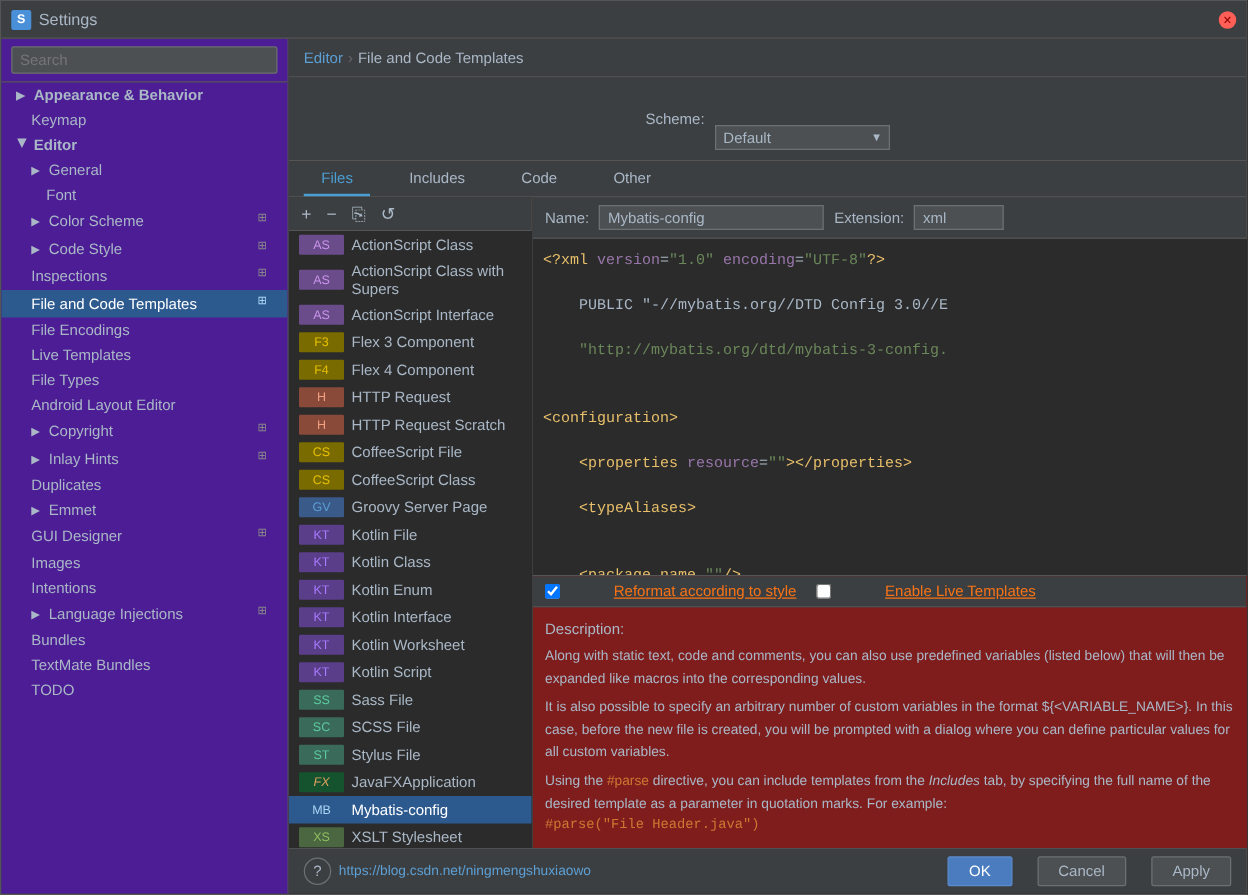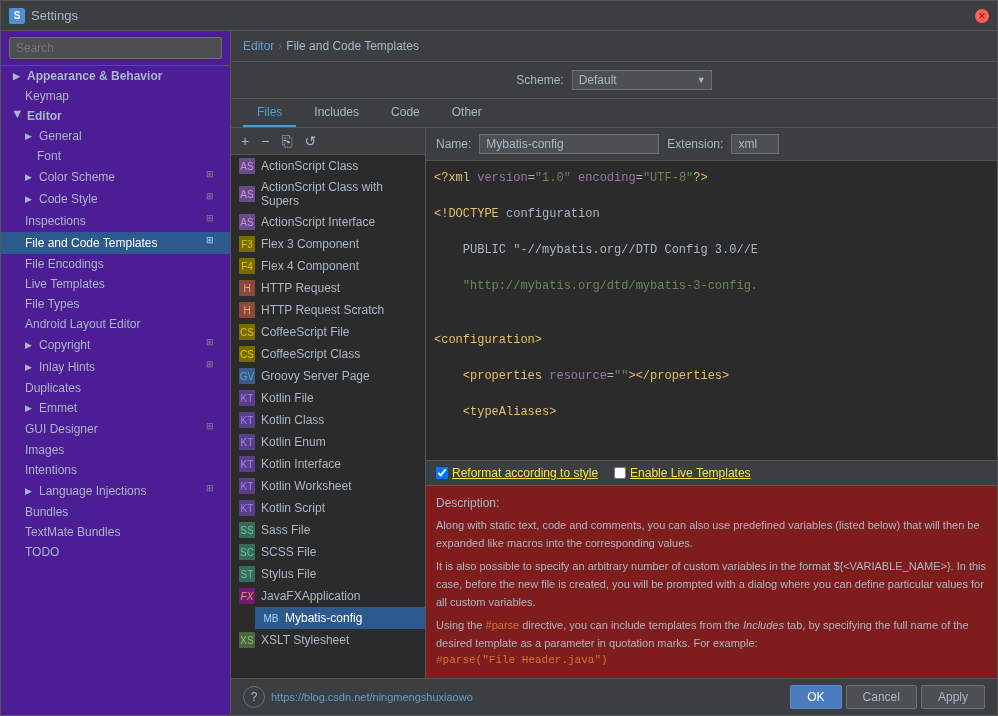--- a/index.html
+++ b/index.html
@@ -162,37 +162,38 @@
       font-size: 12px;
       outline: none;
       cursor: pointer;
       min-width: 140px;
       appearance: none;
       -webkit-appearance: none;
     }
     .scheme-select-wrap {
       position: relative;
       display: inline-block;
+      margin-top: 30px;
     }
     .scheme-select-wrap::after {
       content: '▼';
       position: absolute;
       right: 6px;
       top: 50%;
       transform: translateY(-50%);
       font-size: 9px;
       color: #a9b7c6;
       pointer-events: none;
     }
     .tabs-row {
       display: flex;
       padding: 0 12px;
       background: #3c3f41;
       border-bottom: 1px solid #555;
-      gap: 4px;
+      gap: 17px;
     }
     .tab {
       padding: 6px 14px;
       cursor: pointer;
       font-size: 12px;
       color: #a9b7c6;
       border-bottom: 2px solid transparent;
     }
     .tab.active {
       color: #4a9fd4;
@@ -238,38 +239,38 @@
     .template-list::-webkit-scrollbar-thumb { background: #555; }
     .template-item {
       display: flex;
       align-items: center;
       gap: 6px;
       padding: 3px 8px;
       cursor: pointer;
       font-size: 12px;
       color: #a9b7c6;
     }
-    .template-item.selected { background: #2d5a8e; color: #ffffff; margin-left: 24px; }
+    .template-item.selected { background: #2d5a8e; color: #ffffff; }
     .template-icon {
-      width: 16px;
+      width: 36px;
       height: 16px;
       flex-shrink: 0;
       display: flex;
       align-items: center;
       justify-content: center;
       font-size: 10px;
     }
     .ti-xml { background: #4a6741; color: #8fbc5e; border-radius: 1px; }
     .ti-as { background: #6b4c8a; color: #c792ea; border-radius: 1px; }
     .ti-js { background: #7a6b00; color: #e6c000; border-radius: 1px; }
     .ti-kt { background: #5a3e8a; color: #a97bff; border-radius: 1px; }
     .ti-gv { background: #3a5a8a; color: #5c9fd4; border-radius: 1px; }
     .ti-css { background: #3a6a5a; color: #5cc9a0; border-radius: 1px; }
     .ti-html { background: #8a4a3a; color: #f0a080; border-radius: 1px; }
-    .ti-java { background: #701a75; color: #e0a060; border-radius: 1px; font-style: italic; }
+    .ti-java { background: #14532d; color: #e0a060; border-radius: 1px; font-style: italic; }
     .ti-blue { background: #2d5a8e; color: #a9d4f5; border-radius: 1px; }
     .editor-panel {
       flex: 1;
       display: flex;
       flex-direction: column;
       overflow: hidden;
     }
     .name-ext-row {
       display: flex;
       align-items: center;
@@ -281,21 +282,21 @@
     .field-label { color: #a9b7c6; font-size: 12px; }
     .field-input {
       background: #4c5052;
       border: 1px solid #6b7070;
       color: #a9b7c6;
       padding: 2px 6px;
       font-size: 12px;
       outline: none;
     }
     .field-input.name-field { width: 180px; }
-    .field-input.ext-field { width: 48px; }
+    .field-input.ext-field { width: 72px; }
     .code-editor {
       flex: 1;
       background: #2b2b2b;
       color: #a9b7c6;
       font-family: 'Courier New', monospace;
       font-size: 12px;
       padding: 8px;
       overflow-y: auto;
       white-space: pre;
       line-height: 1.5;
@@ -326,21 +327,22 @@
       color: #a9b7c6;
     }
     .checkbox-wrap input[type=checkbox] {
       cursor: pointer;
       width: 12px;
       height: 12px;
     }
     .underline-label {
       text-decoration: underline;
       font-size: 12px;
-      color: #fde047;
+      color: #f97316;
+      margin-left: 39px;
     }
     .description-panel {
       background: #7f1d1d;
       padding: 8px 10px;
       font-size: 11px;
       color: #a9b7c6;
       overflow-y: auto;
       max-height: 200px;
       line-height: 1.6;
       flex-shrink: 0;
@@ -355,21 +357,21 @@
       align-items: center;
       justify-content: space-between;
       padding: 6px 12px;
       background: #3c3f41;
       border-top: 1px solid #555;
     }
     .bottom-left { display: flex; align-items: center; gap: 6px; }
     .bottom-right {
       display: flex;
       align-items: flex-end;
-      gap: 4px;
+      gap: 20px;
     }
     .url-label { color: #5c9fd4; font-size: 11px; }
     .action-btn {
       background: #4c5052;
       border: 1px solid #6b7070;
       color: #a9b7c6;
       padding: 4px 16px;
       font-size: 12px;
       cursor: pointer;
       border-radius: 2px;
@@ -660,21 +662,20 @@
         <div class="editor-panel">
 
           <div class="name-ext-row">
             <span class="field-label">Name:</span>
             <input class="field-input name-field" type="text" value="Mybatis-config" style="">
             <span class="field-label">Extension:</span>
             <input class="field-input ext-field" type="text" value="xml" style="">
           </div>
 
           <div class="code-editor"><span class="code-line"><span class="c-tag">&lt;?xml</span> <span class="c-attr">version</span>=<span class="c-val">"1.0"</span> <span class="c-attr">encoding</span>=<span class="c-val">"UTF-8"</span><span class="c-tag">?&gt;</span></span>
-<span class="code-line"><span class="c-tag">&lt;!DOCTYPE</span> <span class="c-text">configuration</span></span>
 <span class="code-line">    <span class="c-text">PUBLIC "-//mybatis.org//DTD Config 3.0//E</span></span>
 <span class="code-line">    <span class="c-str">"http://mybatis.org/dtd/mybatis-3-config.</span></span>
 <span class="code-line"></span>
 <span class="code-line"><span class="c-tag">&lt;configuration&gt;</span></span>
 <span class="code-line">    <span class="c-tag">&lt;properties</span> <span class="c-attr">resource</span>=<span class="c-val">""</span><span class="c-tag">&gt;&lt;/properties&gt;</span></span>
 <span class="code-line">    <span class="c-tag">&lt;typeAliases&gt;</span></span>
 <span class="code-line"></span>
 <span class="code-line">    <span class="c-tag">&lt;package_name</span> <span class="c-val">""</span><span class="c-tag">/&gt;</span></span></div>
 
           <div class="options-row">

